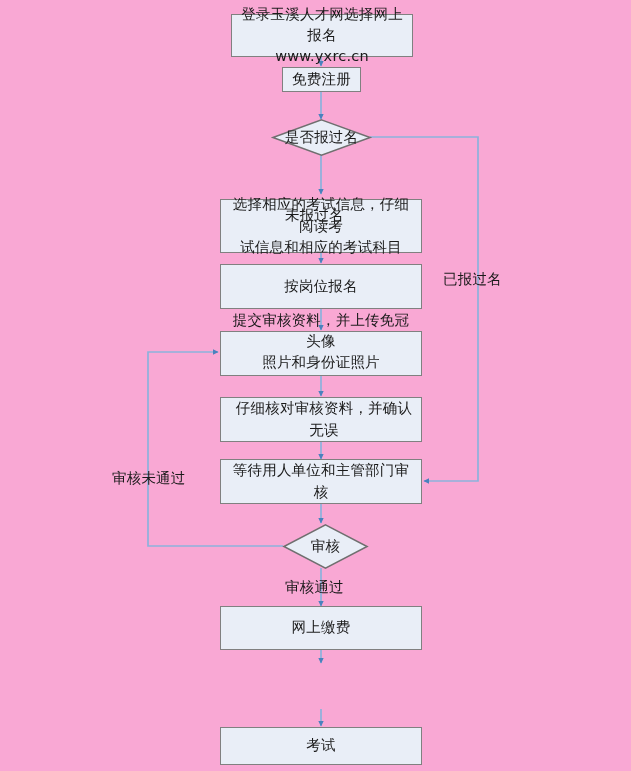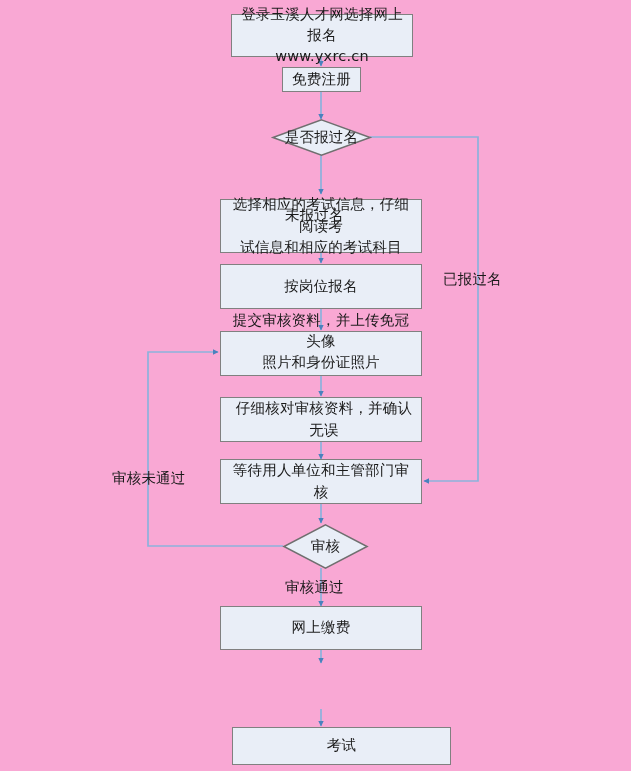--- a/index.html
+++ b/index.html
@@ -163,21 +163,21 @@
       <polygon points="42.5,0.9 84.1,22.5 42.5,44.1 0.9,22.5" fill="#e9eef7" stroke="#6f6f6f" stroke-width="1.5"></polygon>
     </svg>
     <span class="txt">审核</span>
   </div>
 
   <div class="node proc" style="left:220px; top:606px; width:202px; height:44px;">
     <span class="txt">网上缴费</span>
   </div>
 
 
-  <div class="node proc" style="left:232px; top:727px; width:219px; height:38px;">
+  <div class="node proc" style="left:220px; top:727px; width:202px; height:38px;">
     <span class="txt">考试</span>
   </div>
 
   <div class="edgelabel" style="left:285px; top:174px;margin-top:32px;">
     <span>未报过名</span>
   </div>
 
   <div class="edgelabel" style="left:443px; top:270px;">
     <span>已报过名</span>
   </div>

